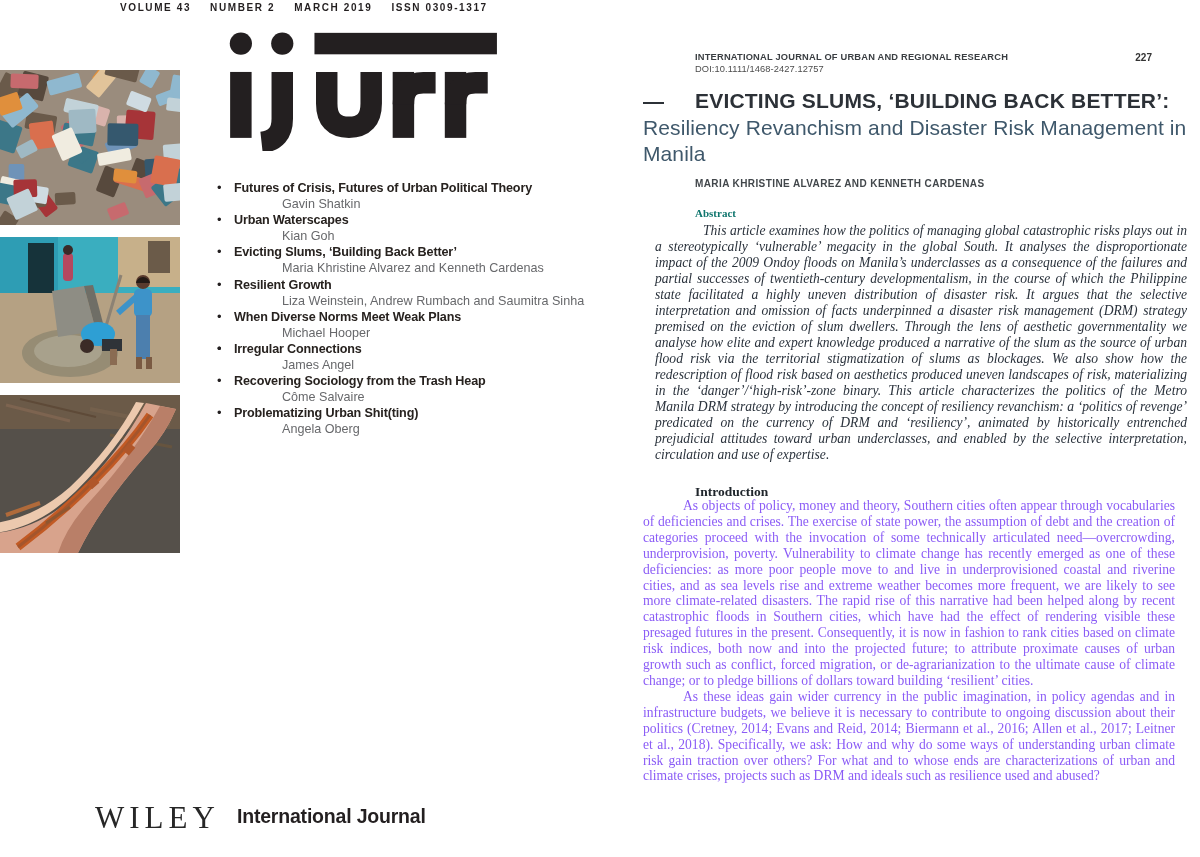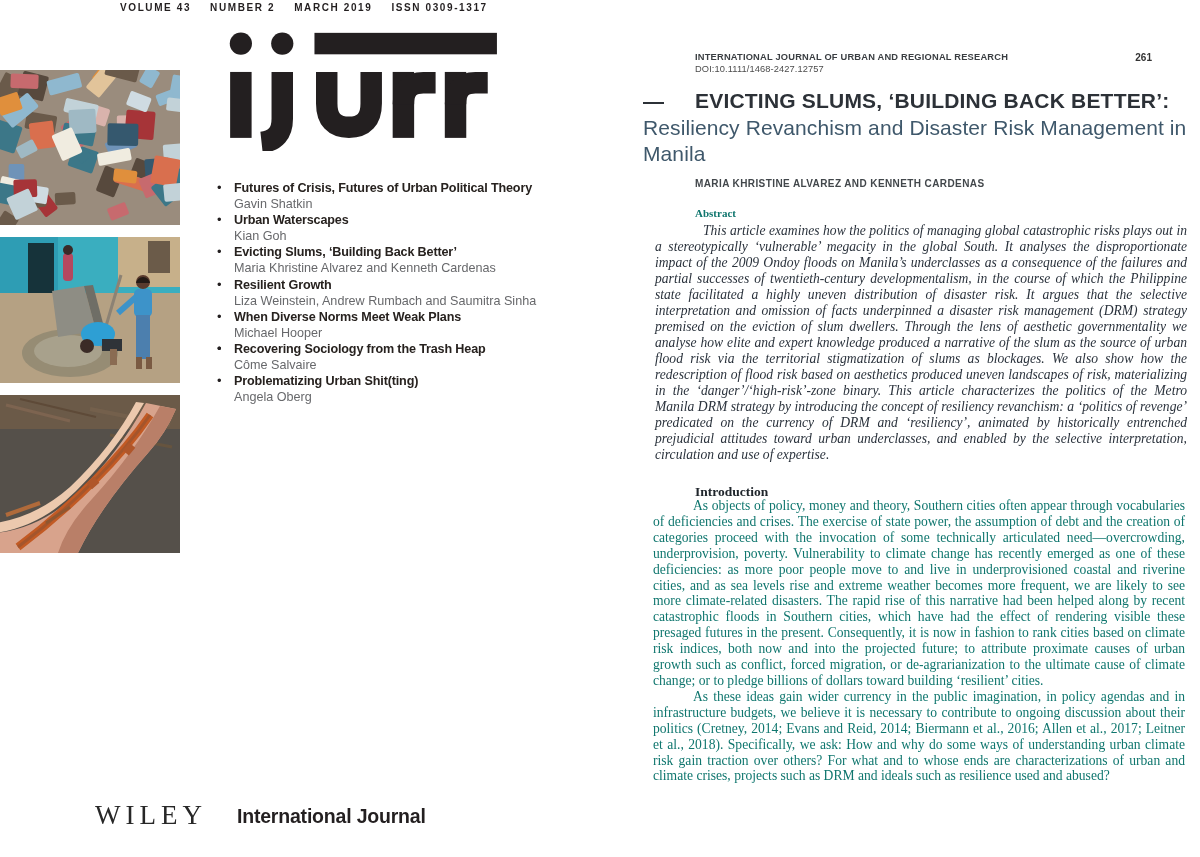--- a/index.html
+++ b/index.html
@@ -19,24 +19,24 @@
   .photo svg{display:block;}
   .photo1{top:70px;width:180px;height:155px;}
   .photo2{top:237px;width:180px;height:146px;}
   .photo3{top:395px;width:180px;height:158px;}
 
   .articles{position:absolute;left:217px;top:180px;margin:0;padding:0;list-style:none;
     font-size:12.6px;line-height:16.1px;}
   .articles li{position:relative;padding-left:17px;white-space:nowrap;}
   .articles li::before{content:"\2022";position:absolute;left:0;top:0;color:#231f20;font-size:13px;}
   .a-title{font-weight:bold;color:#27221f;letter-spacing:-0.15px;}
-  .a-authors{color:#67686b;}
+  .a-authors{color:#67686b;margin-left:48px;}
 
   .wiley{position:absolute;left:95px;top:800px;font-family:"Liberation Serif","DejaVu Serif",serif;
-    font-size:27px;letter-spacing:5px;color:#272727;}
+    font-size:31px;letter-spacing:5px;color:#272727;}
   .journal-name{position:absolute;left:237px;top:803px;font-size:19.5px;font-weight:bold;
     color:#231f20;line-height:26px;letter-spacing:-0.2px;}
 
   
   .paper{position:absolute;left:600px;top:0;width:600px;height:857px;background:#fff;}
   .head-row{position:absolute;left:95px;top:52px;width:457px;display:flex;
     justify-content:space-between;align-items:flex-start;}
   .rh{font-size:9.3px;font-weight:bold;color:#3a3e42;letter-spacing:0.2px;}
   .pn{font-size:10px;font-weight:bold;color:#333;}
   .doi{position:absolute;left:95px;top:64px;font-size:9.3px;color:#4c4c4c;letter-spacing:0.1px;}
@@ -48,23 +48,23 @@
 
   .authors{position:absolute;left:95px;top:178px;font-size:10px;font-weight:bold;
     letter-spacing:0.4px;color:#42474b;}
   .abs-head{position:absolute;left:95px;top:207px;font-family:"Liberation Serif","DejaVu Serif",serif;
     font-weight:bold;font-size:11px;color:#0f766e;}
   .abstract{position:absolute;left:55px;top:223px;width:532px;
     font-family:"Liberation Serif","DejaVu Serif",serif;font-style:italic;font-size:13.6px;
     line-height:16px;text-align:justify;color:#2a323c;text-indent:48px;}
   .intro-head{position:absolute;left:95px;top:484px;font-family:"Liberation Serif","DejaVu Serif",serif;
     font-weight:bold;font-size:13.5px;color:#20262c;}
-  .bodytext{position:absolute;left:53px;top:498px;width:532px;
+  .bodytext{position:absolute;left:43px;top:498px;width:532px;
     font-family:"Liberation Serif","DejaVu Serif",serif;font-size:13.6px;line-height:15.9px;
-    text-align:justify;color:#0f766e;}
+    text-align:justify;color:#8b5cf6;}
   .bodytext p{margin:0;text-indent:40px;}
 </style>
 </head>
 <body>
 
 <div class="cover">
 
   <div class="masthead">
     <span>VOLUME 43</span>
     <span>NUMBER 2</span>
@@ -211,40 +211,44 @@
       <div class="a-title">Resilient Growth</div>
       <div class="a-authors">Liza Weinstein, Andrew Rumbach and Saumitra Sinha</div>
     </li>
     <li>
       <div class="a-title">When Diverse Norms Meet Weak Plans</div>
       <div class="a-authors">Michael Hooper</div>
     </li>
     <li>
     </li>
     <li>
+      <div class="a-title">Irregular Connections</div>
+      <div class="a-authors">James Angel</div>
+    </li>
+    <li>
       <div class="a-title">Recovering Sociology from the Trash Heap</div>
       <div class="a-authors">Côme Salvaire</div>
     </li>
     <li>
       <div class="a-title">Problematizing Urban Shit(ting)</div>
       <div class="a-authors">Angela Oberg</div>
     </li>
   </ul>
 
   <div class="wiley">WILEY</div>
   <div class="journal-name">
     <div>International Journal</div>
   </div>
 </div>
 
 <div class="paper">
 
   <div class="head-row">
     <span class="rh">INTERNATIONAL JOURNAL OF URBAN AND REGIONAL RESEARCH</span>
-    <span class="pn">261</span>
+    <span class="pn">227</span>
   </div>
   <div class="doi">DOI:10.1111/1468-2427.12757</div>
 
   <div class="title-block">
     <span class="dash">—</span><span class="title-main">EVICTING SLUMS, ‘BUILDING BACK BETTER’:</span><br>
     <span class="title-sub">Resiliency Revanchism and Disaster Risk Management in Manila</span>
   </div>
 
   <div class="authors">MARIA KHRISTINE ALVAREZ AND KENNETH CARDENAS</div>
 

